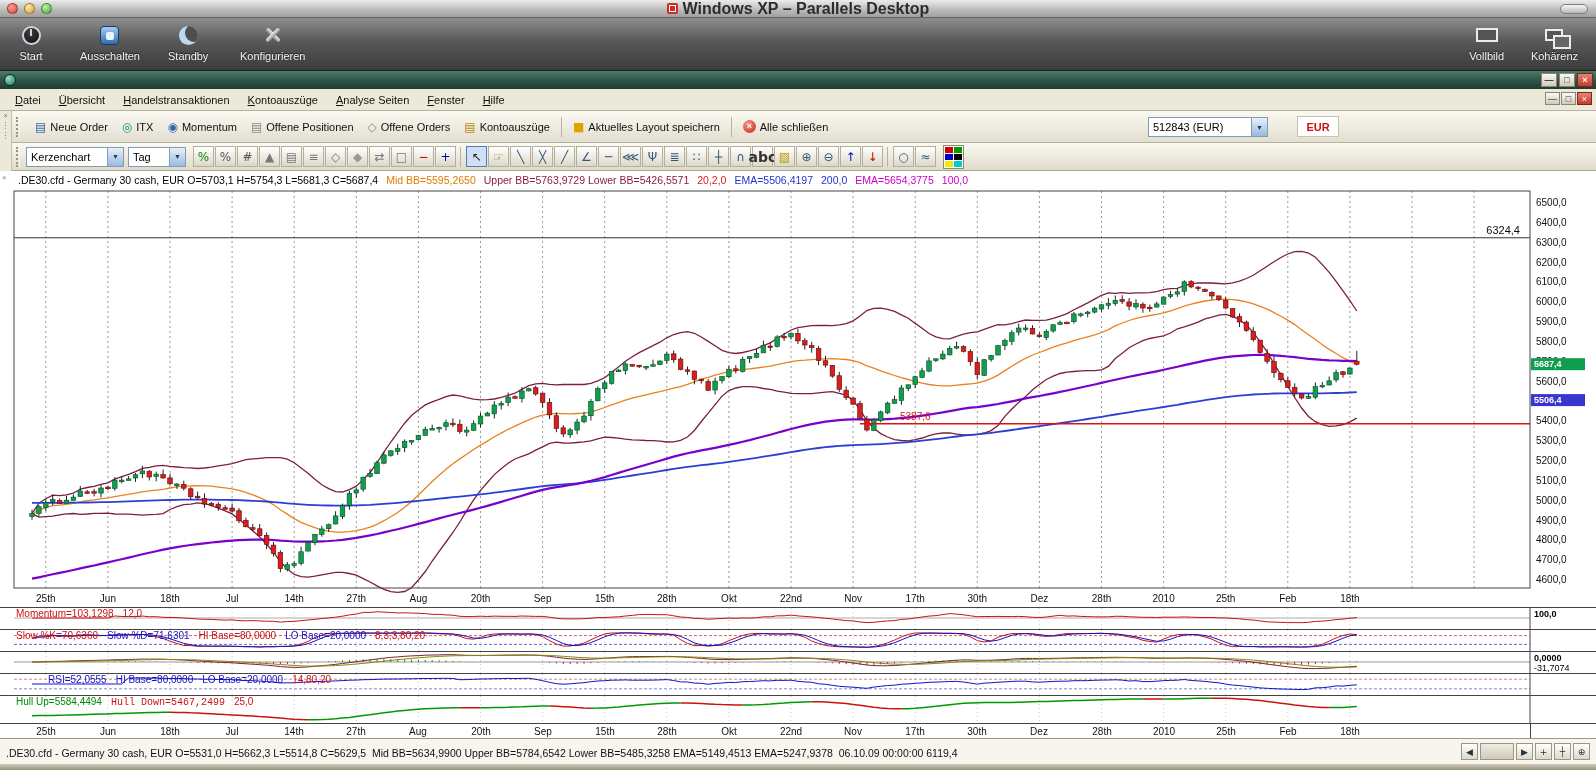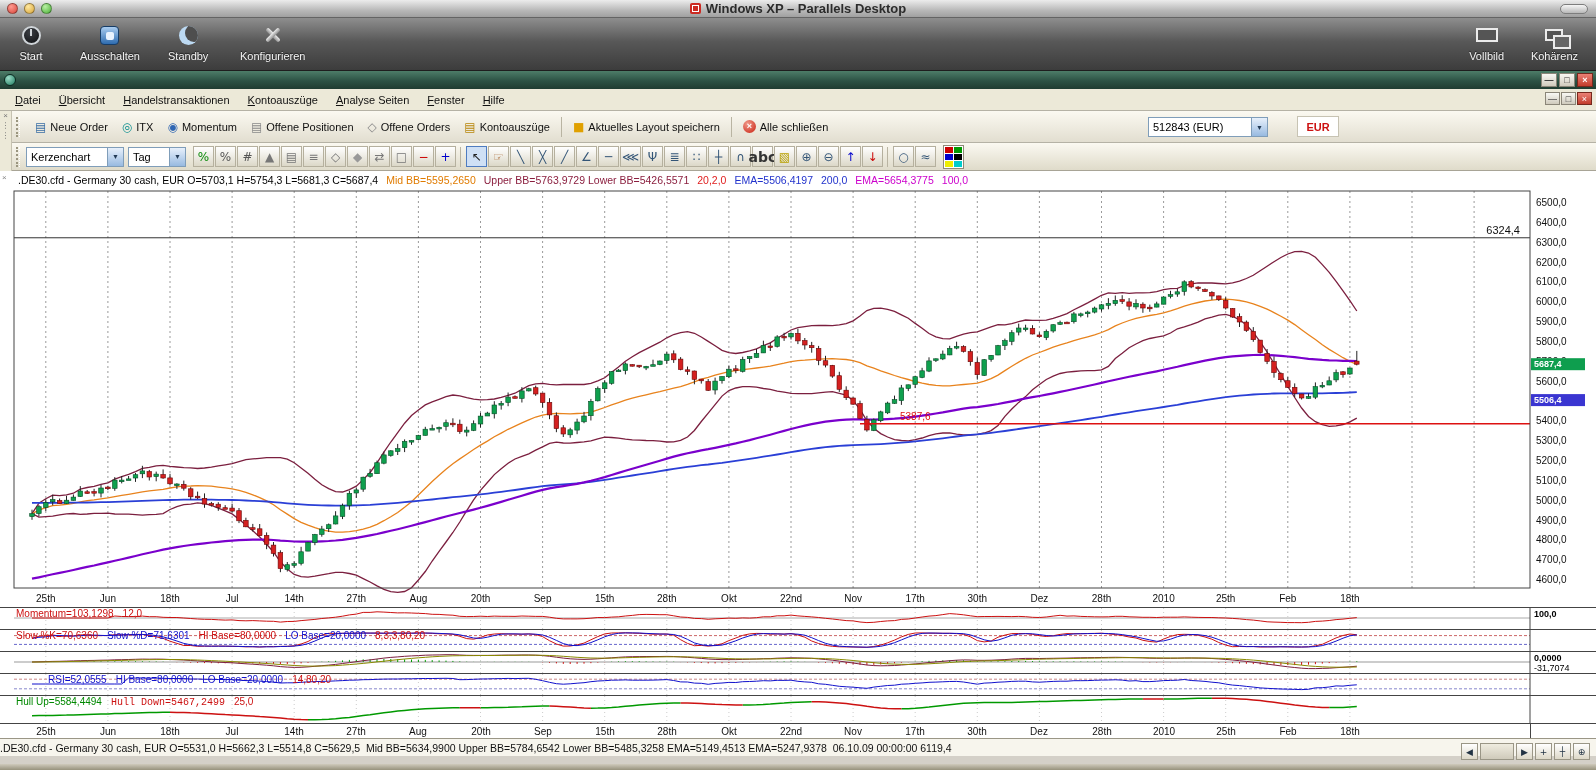--- a/index.html
+++ b/index.html
@@ -7,21 +7,21 @@
 body{position:relative;font-family:"Liberation Sans",sans-serif;background:#d4d0c8;overflow:hidden}
 svg text{font-family:"Liberation Sans","DejaVu Sans",sans-serif;font-size:10px;fill:#111}
 
 
 #mac-bar{position:absolute;left:0;top:0;width:1596px;height:18px;background:linear-gradient(#ececec,#b9b9b9 60%,#a0a0a0);border-bottom:1px solid #646464}
 .traffic{position:absolute;left:7px;top:3px;display:flex;gap:6px}
 .tl{width:11px;height:11px;border-radius:50%;border:1px solid rgba(0,0,0,.35)}
 .tl.red{background:radial-gradient(circle at 35% 30%,#ff9a90,#d8473c)}
 .tl.yellow{background:radial-gradient(circle at 35% 30%,#ffe9a0,#d9a53a)}
 .tl.green{background:radial-gradient(circle at 35% 30%,#b9f0a4,#4ab036)}
-#mac-title{position:absolute;left:0;right:0;top:0;height:17px;display:flex;justify-content:center;align-items:center;gap:5px;font-size:13px;font-weight:bold;color:#2c2c2c}
+#mac-title{position:absolute;left:0;right:0;top:0;height:17px;display:flex;justify-content:center;align-items:center;gap:5px;font-size:16px;font-weight:bold;color:#2c2c2c}
 .mac-ico{width:11px;height:11px;background:#cc2a22;border-radius:2px;position:relative}
 .mac-ico:before{content:"";position:absolute;left:2px;top:2px;right:2px;bottom:2px;border:1px solid #fff}
 .capsule{position:absolute;right:8px;top:4px;width:28px;height:10px;border-radius:5px;background:linear-gradient(#f6f6f6,#b8b8b8);border:1px solid #7d7d7d}
 
 
 #parallels-bar{position:absolute;top:18px;left:0;width:1596px;height:53px;background:linear-gradient(#8e8e8e,#585858 45%,#3c3c3c);border-bottom:1px solid #1e1e1e}
 .pitem{position:absolute;top:4px;display:flex;flex-direction:column;align-items:center;gap:2px;color:#f3f3f3;font-size:11px;text-shadow:0 -1px 1px rgba(0,0,0,.7)}
 .picon{width:30px;height:26px;display:flex;align-items:center;justify-content:center;position:relative}
 .power-ico{width:19px;height:19px;border-radius:50%;background:radial-gradient(circle at 40% 30%,#3c3f45,#0c0d0f);border:2px solid #cfd4d8;position:relative}
 .power-ico:before{content:"";position:absolute;left:50%;top:1px;width:2px;height:7px;margin-left:-1px;background:#cfd4d8}
@@ -84,21 +84,21 @@
 .panel{position:relative;background:#fff;border-top:1px solid #444;overflow:hidden}
 .plabels{position:absolute;left:16px;top:0;font-size:10px;white-space:nowrap;z-index:2}
 .plabels span{margin-right:9px}
 .prlabel{position:absolute;left:1534px;font-size:9px;z-index:2;white-space:nowrap}
 .panel svg{position:absolute;left:0;top:0}
 
 
 #xlabels2{position:absolute;top:723px;left:0;width:1596px;height:15px;background:#fff;border-top:1px solid #444;font-size:10px}
 #xlabels2 span{position:absolute;top:2px;width:44px;text-align:center;color:#111}
 #xlabels2 .raxis{position:absolute;left:1530px;top:0;width:1px;height:15px;background:#444}
-#status-bar{position:absolute;top:738px;left:0;width:1596px;height:18px;background:#f7f5ed;border-top:1px solid #9a9686;display:flex;align-items:center;font-size:10.5px;color:#111}
+#status-bar{position:absolute;top:738px;left:0;width:1596px;height:28px;background:#f7f5ed;border-top:1px solid #9a9686;display:flex;align-items:center;padding-left:6px;font-size:10.5px;color:#111}
 #status-text{white-space:pre}
 #status-controls{position:absolute;right:6px;top:4px;display:flex;gap:2px;align-items:center}
 .sbtn{width:17px;height:17px;border:1px solid #9a9686;background:linear-gradient(#fff,#ddd8c8);font-size:9px;display:flex;align-items:center;justify-content:center;font-family:"DejaVu Sans",sans-serif;color:#234}
 .sthumb{width:34px;height:17px;border:1px solid #9a9686;background:linear-gradient(#efece0,#cfcaba)}
 #bottom-edge{position:absolute;top:764px;left:0;width:1596px;height:6px;background:linear-gradient(#cfcabc,#97927d)}
 </style>
 </head>
 <body>
 
 <div id="root">

